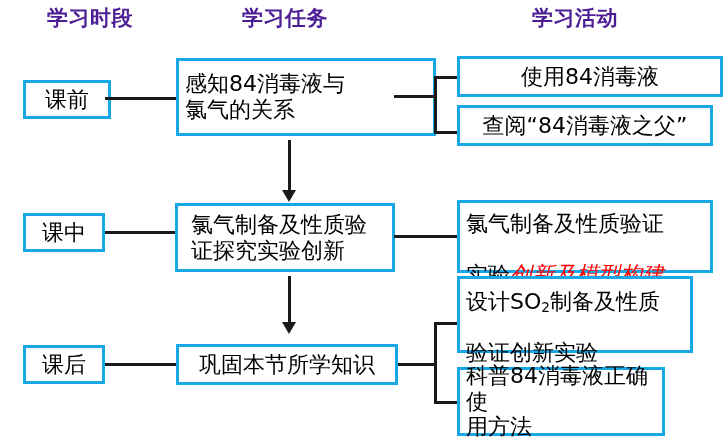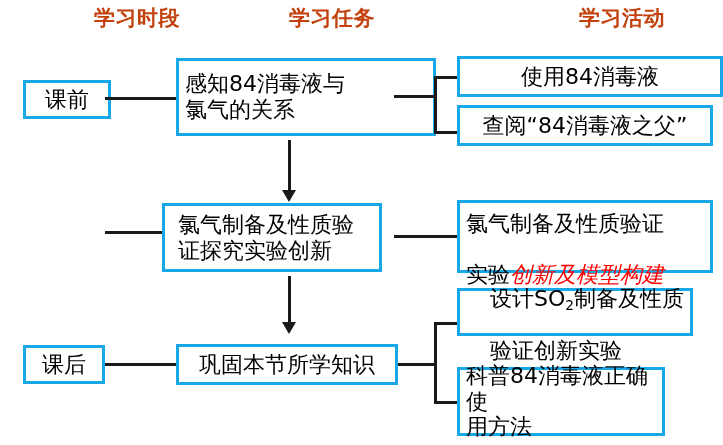--- a/index.html
+++ b/index.html
@@ -12,22 +12,22 @@
     width: 723px;
     height: 445px;
     background: #ffffff;
     font-family: "DejaVu Sans", "Liberation Sans", sans-serif;
     overflow: hidden;
   }
   .col-header {
     position: absolute;
     font-size: 21px;
     font-weight: bold;
-    color: #c2410c;
-    text-align: right;
+    color: #4c1d95;
+    text-align: center;
     white-space: nowrap;
     letter-spacing: 0.5px;
   }
   .box {
     position: absolute;
     box-sizing: border-box;
     border: 3px solid #18A8E8;
     background: #ffffff;
     color: #000000;
     display: flex;
@@ -85,24 +85,25 @@
   <div class="conn hline" style="left:434px; top:76px; width:25px;"></div>
   <div class="conn hline" style="left:434px; top:131px; width:25px;"></div>
 
   <div class="box center" style="left:457px; top:56px; width:266px; height:41px;">使用84消毒液</div>
 
   <div class="box center" style="left:457px; top:105px; width:256px; height:41px;">查阅“84消毒液之父”</div>
 
   <div class="conn vline" style="left:288px; top:140px; height:52px;"></div>
   <div class="arrowhead" style="left:282px; top:190px;"></div>
 
+  <div class="box center" style="left:23px; top:213px; width:82px; height:39px;">课中</div>
 
   <div class="conn hline" style="left:105px; top:231px; width:71px;"></div>
 
-  <div class="box" style="left:162px; top:203px; width:220px; height:69px;padding-left:13px;">氯气制备及性质验
+  <div class="box" style="left:175px; top:203px; width:220px; height:69px;padding-left:13px;">氯气制备及性质验
 证探究实验创新</div>
 
   <div class="conn hline" style="left:394px; top:235px; width:63px;"></div>
 
   <div class="box" style="left:457px; top:200px; width:256px; height:73px;">
     <span class="txt">
       <span>氯气制备及性质验证</span><br>
       <span>实验</span><span class="red">创新及模型构建</span>
     </span>
   </div>
@@ -114,21 +115,21 @@
 
   <div class="conn hline" style="left:105px; top:363px; width:71px;"></div>
 
   <div class="box center" style="left:176px; top:344px; width:222px; height:41px;">巩固本节所学知识</div>
 
   <div class="conn hline" style="left:398px; top:363px; width:38px;"></div>
   <div class="conn vline" style="left:434px; top:322px; height:82px;"></div>
   <div class="conn hline" style="left:434px; top:322px; width:25px;"></div>
   <div class="conn hline" style="left:434px; top:401px; width:25px;"></div>
 
-  <div class="box" style="left:457px; top:288px; width:236px; height:48px;justify-content:flex-end;">
+  <div class="box" style="left:457px; top:276px; width:236px; height:77px;">
     <span class="txt">
       <span>设计SO</span><sub>2</sub><span>制备及性质</span><br>
       <span>验证创新实验</span>
     </span>
   </div>
 
   <div class="box" style="left:457px; top:367px; width:208px; height:69px;">科普84消毒液正确使
 用方法</div>
 
 </div>

